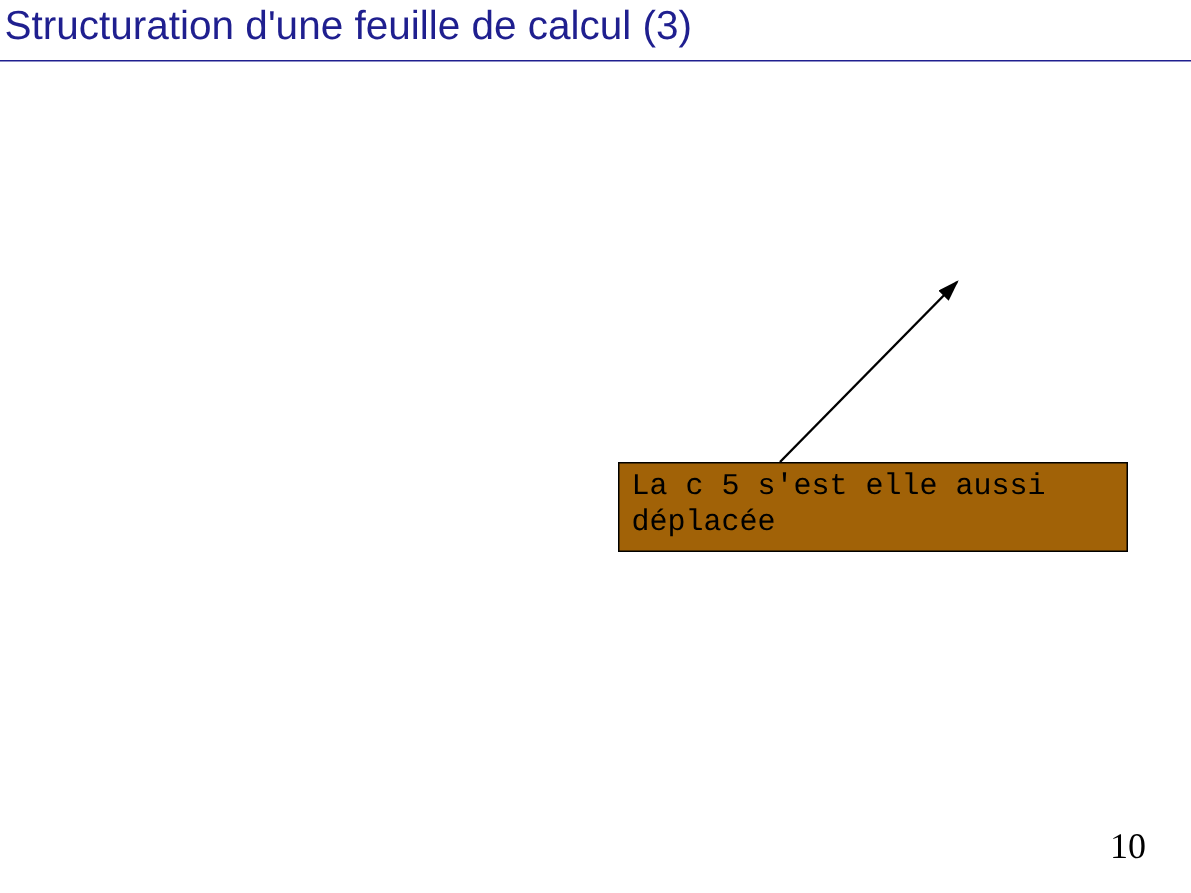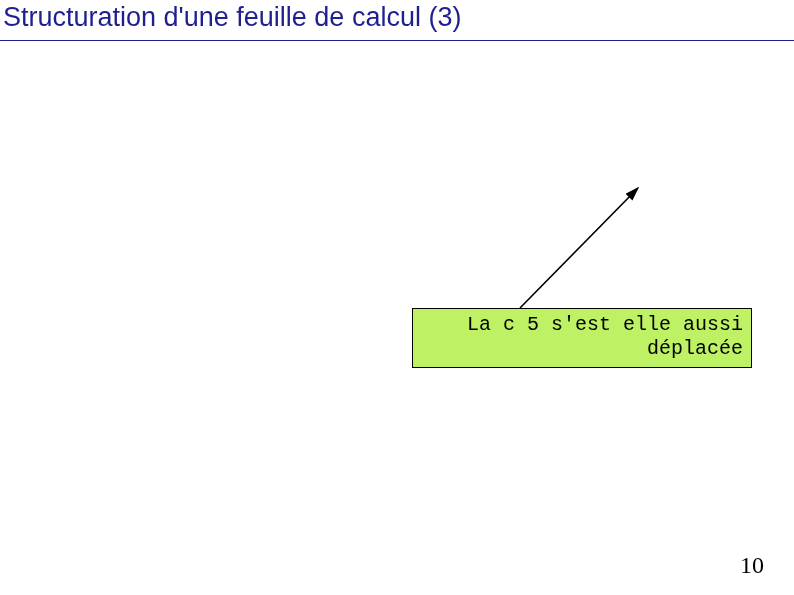--- a/index.html
+++ b/index.html
@@ -27,30 +27,29 @@
   top: 40px;
   width: 794px;
   height: 0;
   border-bottom: 1px solid #1f1f8f;
 }
 .callout {
   position: absolute;
   left: 412px;
   top: 308px;
   width: 340px;
-  background: #bef264;
+  background: #a16207;
   border: 1px solid #000;
   padding: 4px 8px 6px 8px;
   box-sizing: border-box;
   font-family: "Courier New", Courier, monospace;
   font-size: 20px;
   line-height: 24px;
   color: #000;
   white-space: pre;
-  text-align: right;
 }
 .arrow-wrap {
   position: absolute;
   left: 510px;
   top: 180px;
   width: 160px;
   height: 135px;
 }
 .arrow-wrap svg {
   width: 160px;

